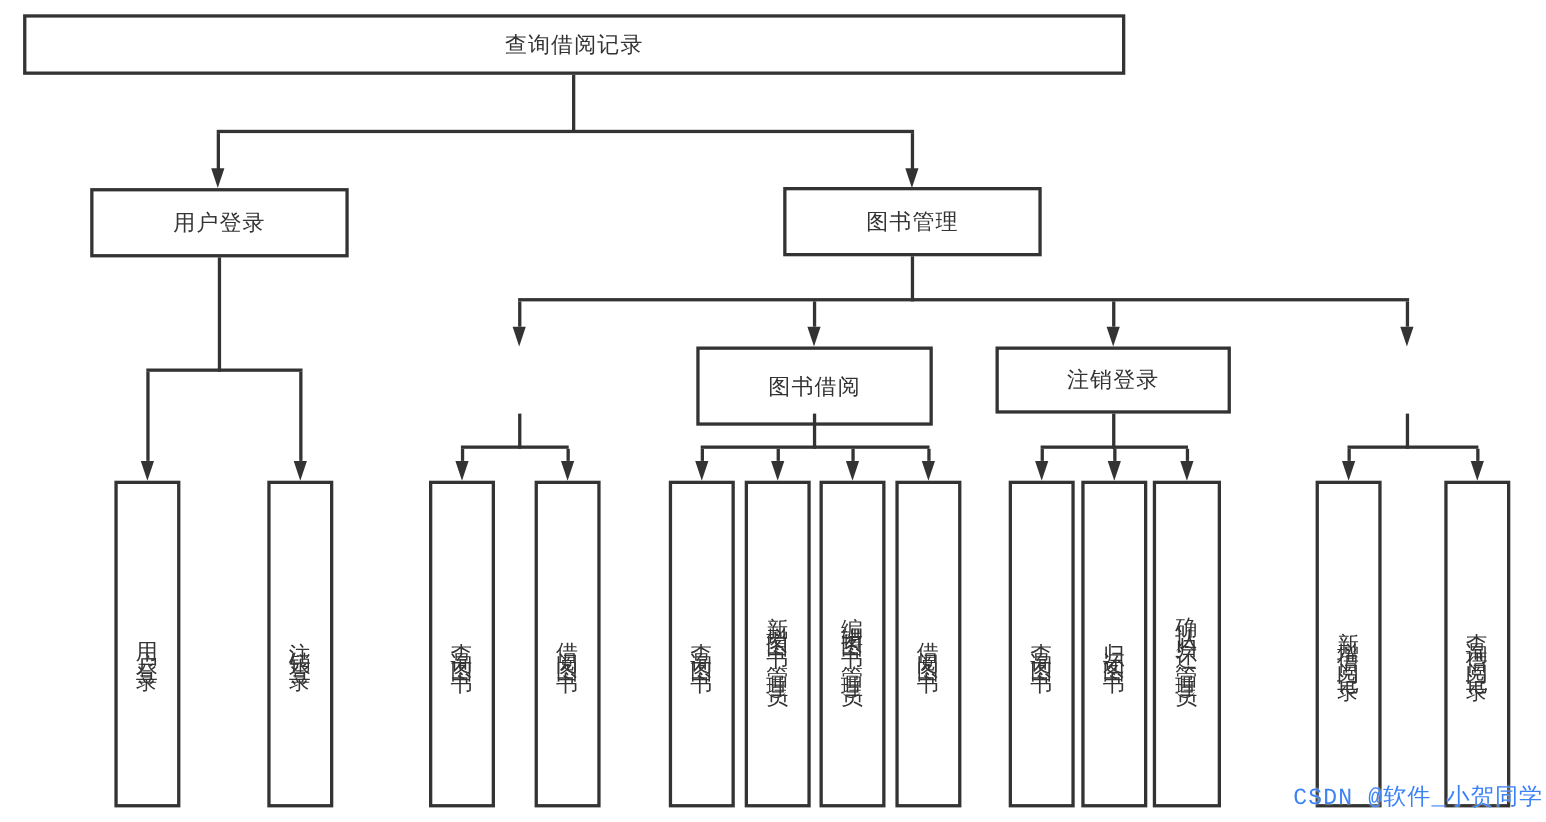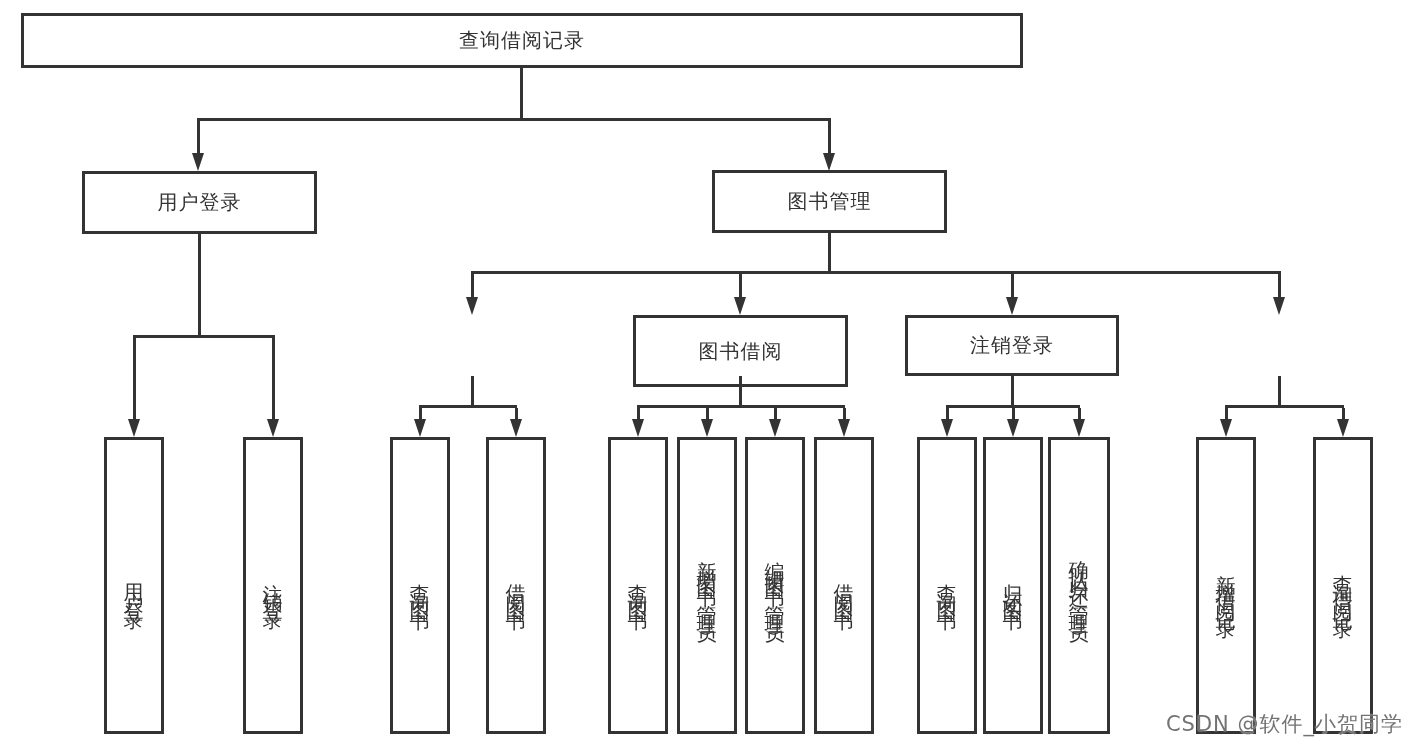--- a/index.html
+++ b/index.html
@@ -33,25 +33,26 @@
   .a{
     position:absolute;width:0;height:0;
     border-left:6px solid transparent;
     border-right:6px solid transparent;
     border-top:18px solid #333333;
   }
   .watermark{
     position:absolute;
     right:2px;top:710px;
     font-size:21px;
-    color:#737373;
+    color:#3b82f6;
     letter-spacing:1px;
     text-shadow:0 0 2px #ffffff;
     z-index:5;
     white-space:nowrap;
+    font-family:Liberation Mono, monospace;
   }
 </style>
 </head>
 <body>
 
 <div id="stage">
 
   <div class="box" style="left:21px;top:13px;width:1002px;height:55px">查询借阅记录</div>
 
   <i class="l" style="left:520px;top:68px;width:3px;height:52px"></i>

